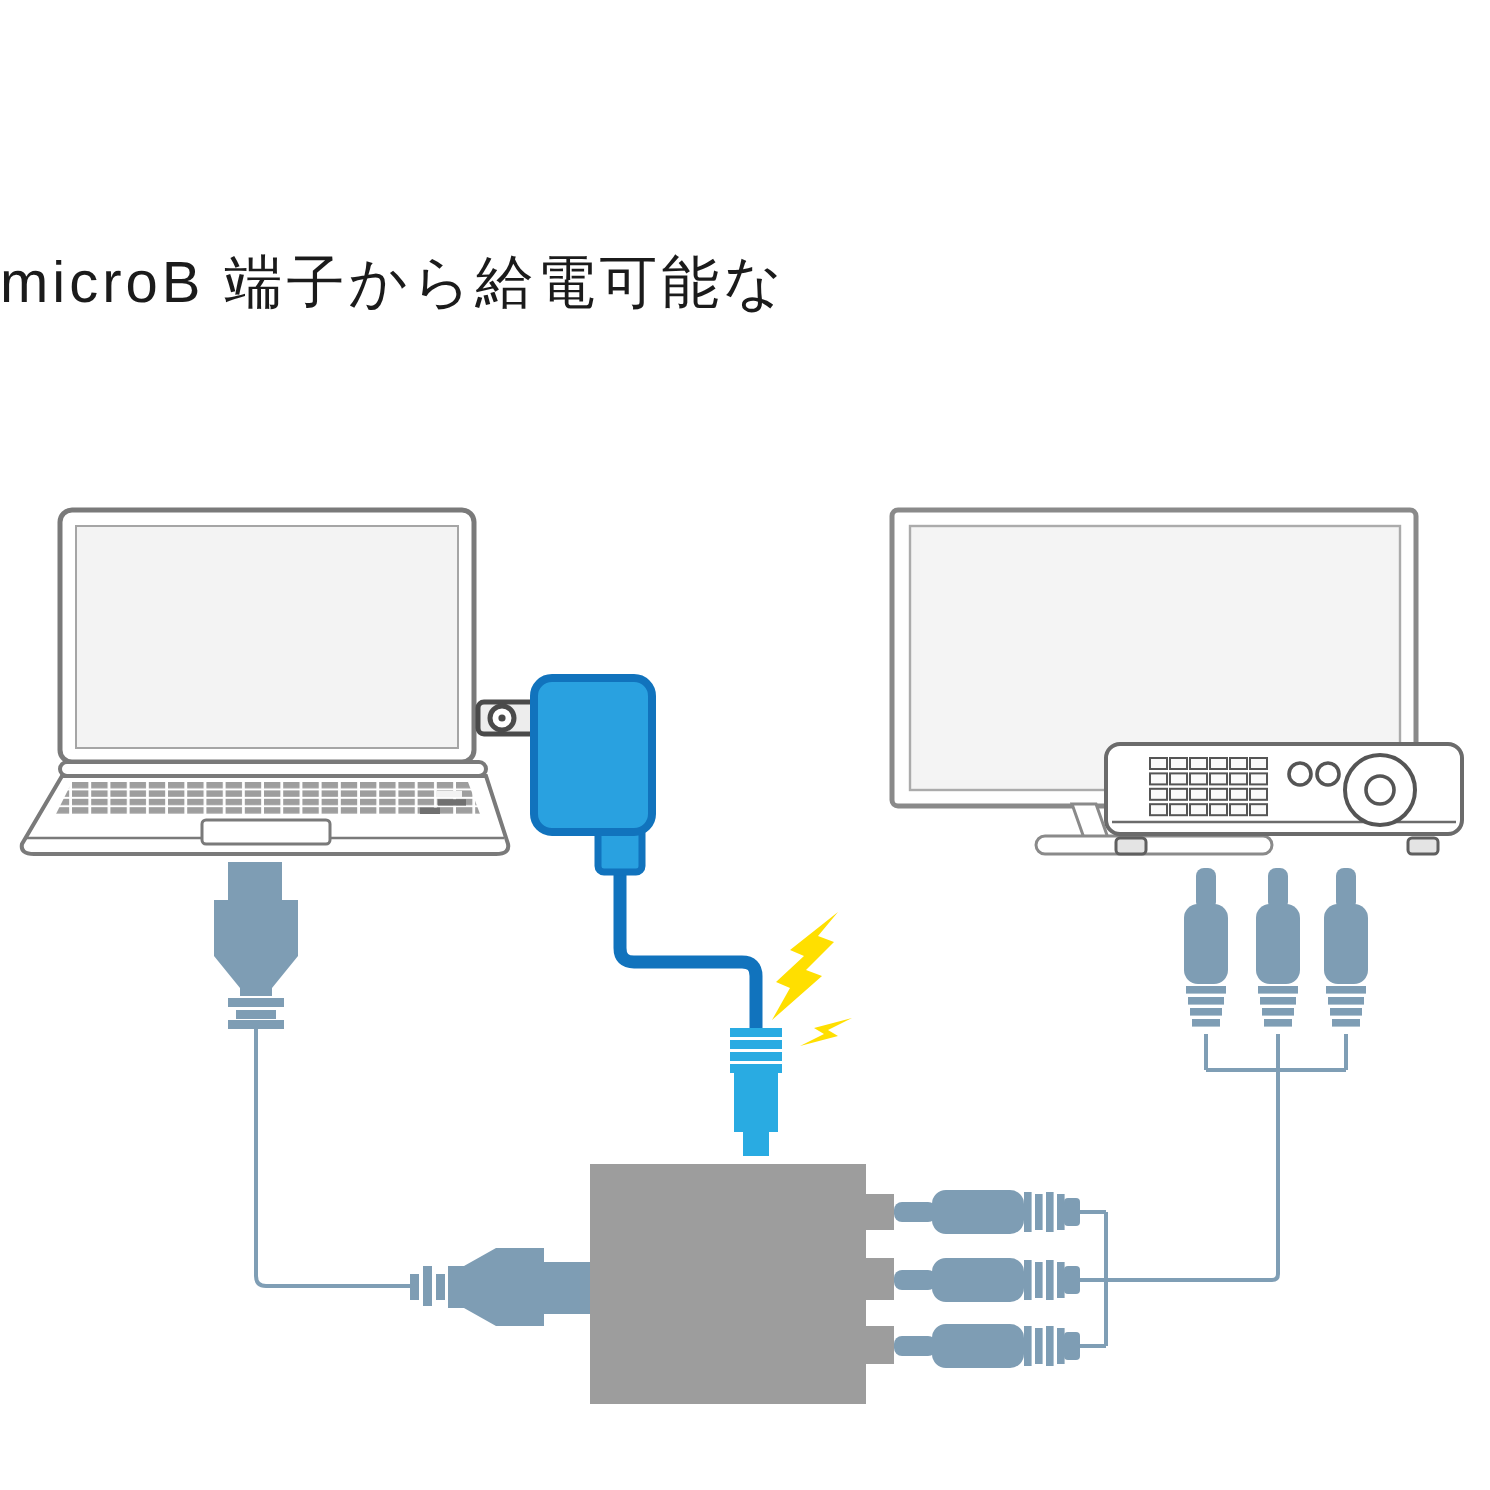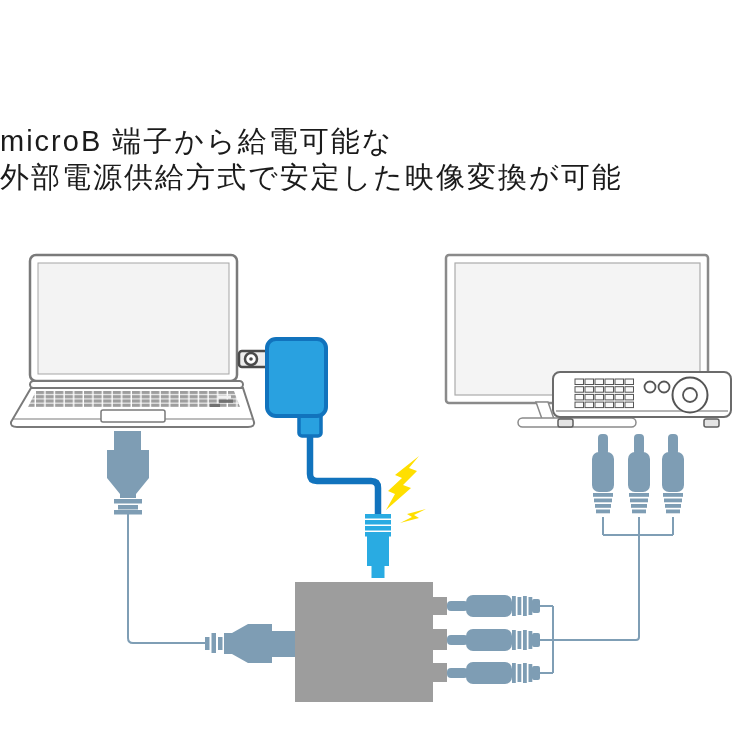--- a/index.html
+++ b/index.html
@@ -20,21 +20,20 @@
   .subtitle.line1{top:122px;}
   .subtitle.line2{top:158px;}
   svg.diagram{position:absolute;top:0;left:0;}
 </style>
 </head>
 <body>
 
 <div class="canvas">
 
   <div class="subtitle line1">microB 端子から給電可能な</div>
-  <div class="subtitle line2">外部電源供給方式で安定した映像変換が可能</div>
 
   <svg class="diagram" width="745" height="745" viewBox="0 0 745 745" xmlns="http://www.w3.org/2000/svg">
     <defs>
       <pattern id="kbkeys" patternUnits="userSpaceOnUse" x="36" y="391" width="9.6" height="4.2">
         <rect width="8.2" height="3.2" fill="#9e9e9e"></rect>
       </pattern>
     </defs>
 
     <g>
       <rect x="446" y="255" width="262" height="148" rx="3" fill="#ffffff" stroke="#8a8a8a" stroke-width="2.5"></rect>

